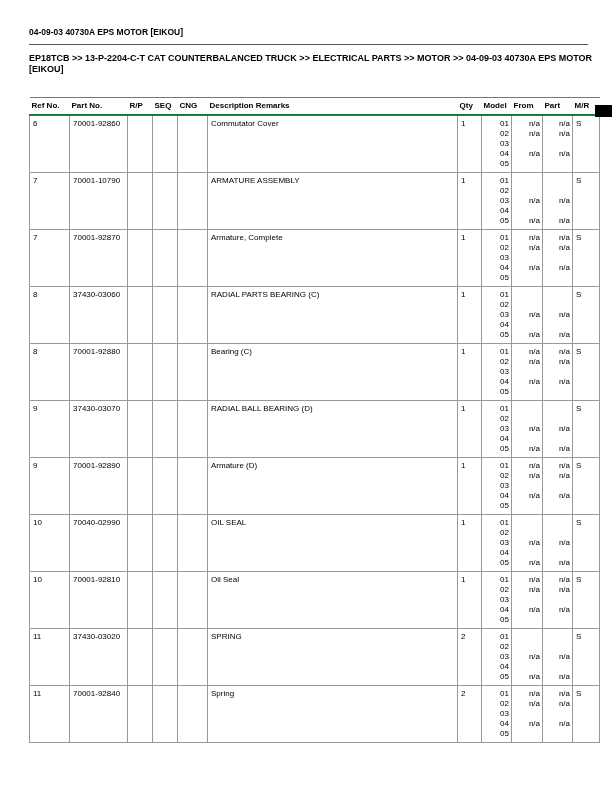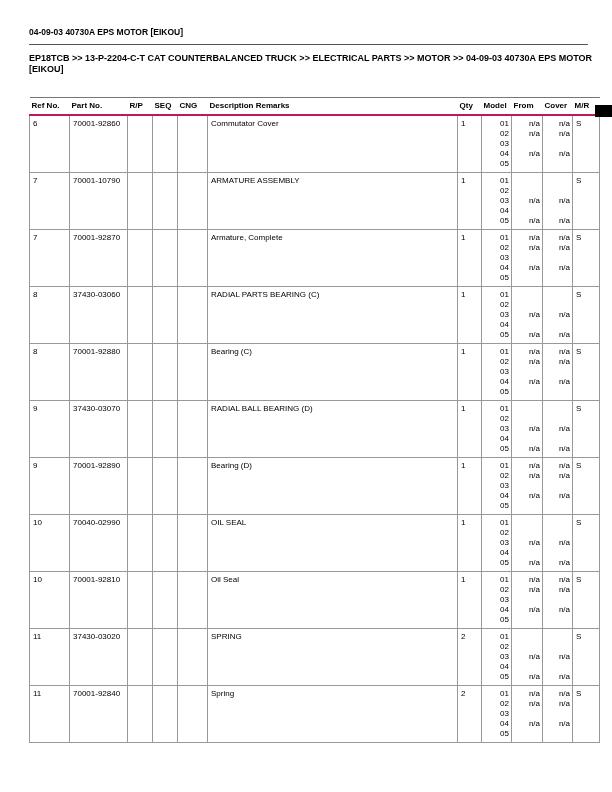--- a/index.html
+++ b/index.html
@@ -26,21 +26,21 @@
     font-size: 9px; font-weight: 700; line-height: 11px;
     width: 572px; margin-top: 8px;
   }
   .parts-table {
     border-collapse: collapse; table-layout: fixed;
     width: 570px; margin-top: 22px; font-size: 8px;
   }
   thead th {
     font-size: 8px; font-weight: 700; text-align: left;
     padding: 3px 2px 4px 2px; white-space: nowrap;
-    border: none; border-top: 1px solid #777777; border-bottom: 2px solid #be185d;
+    border: none; border-top: 1px solid #777777; border-bottom: 2px solid #15803d;
   }
   tbody td {
     border: 1px solid #999999; vertical-align: top;
     padding: 3px 3px; font-size: 8px; line-height: 10px;
     overflow: hidden; white-space: nowrap;
   }
   td.stack { padding: 3px 2px; text-align: right; }
   .line { height: 10px; line-height: 10px; white-space: pre; }
   .edge-mark {
     position: absolute; right: 0; top: 94px;
@@ -76,21 +76,21 @@
       <tr>
         <th>Ref No.</th>
         <th>Part No.</th>
         <th>R/P</th>
         <th>SEQ</th>
         <th>CNG</th>
         <th>Description Remarks</th>
         <th>Qty</th>
         <th>Model</th>
         <th>From</th>
-        <th>Cover</th>
+        <th>Part</th>
         <th>M/R</th>
       </tr>
     </thead>
     <tbody>
         <tr>
           <td>6</td>
           <td>70001-92860</td>
           <td></td>
           <td></td>
           <td></td>
@@ -273,21 +273,21 @@
             <div class="line">n/a</div>
           </td>
           <td>S</td>
         </tr>
         <tr>
           <td>9</td>
           <td>70001-92890</td>
           <td></td>
           <td></td>
           <td></td>
-          <td>Bearing (D)</td>
+          <td>Armature (D)</td>
           <td>1</td>
           <td class="stack">
             <div class="line">01</div>
             <div class="line">02</div>
             <div class="line">03</div>
             <div class="line">04</div>
             <div class="line">05</div>
           </td>
           <td class="stack">
             <div class="line">n/a</div>

